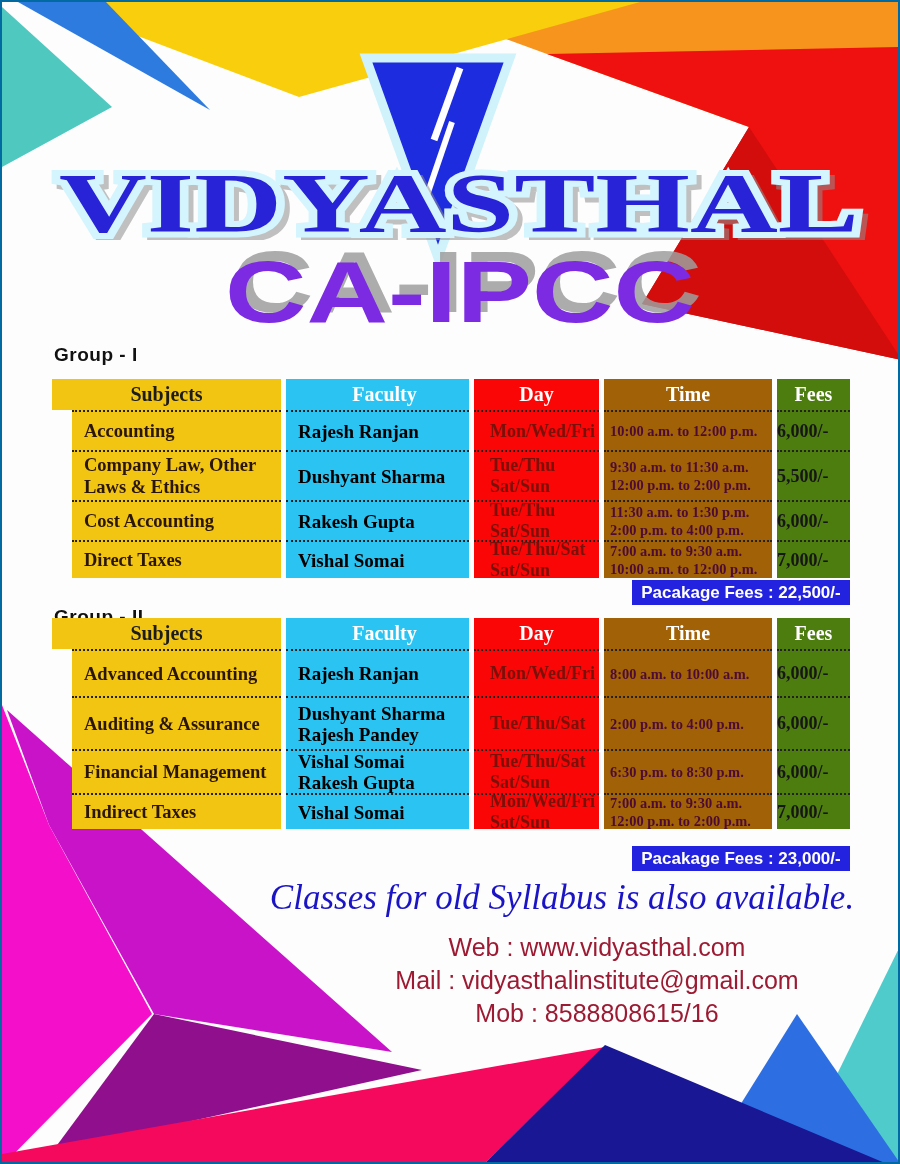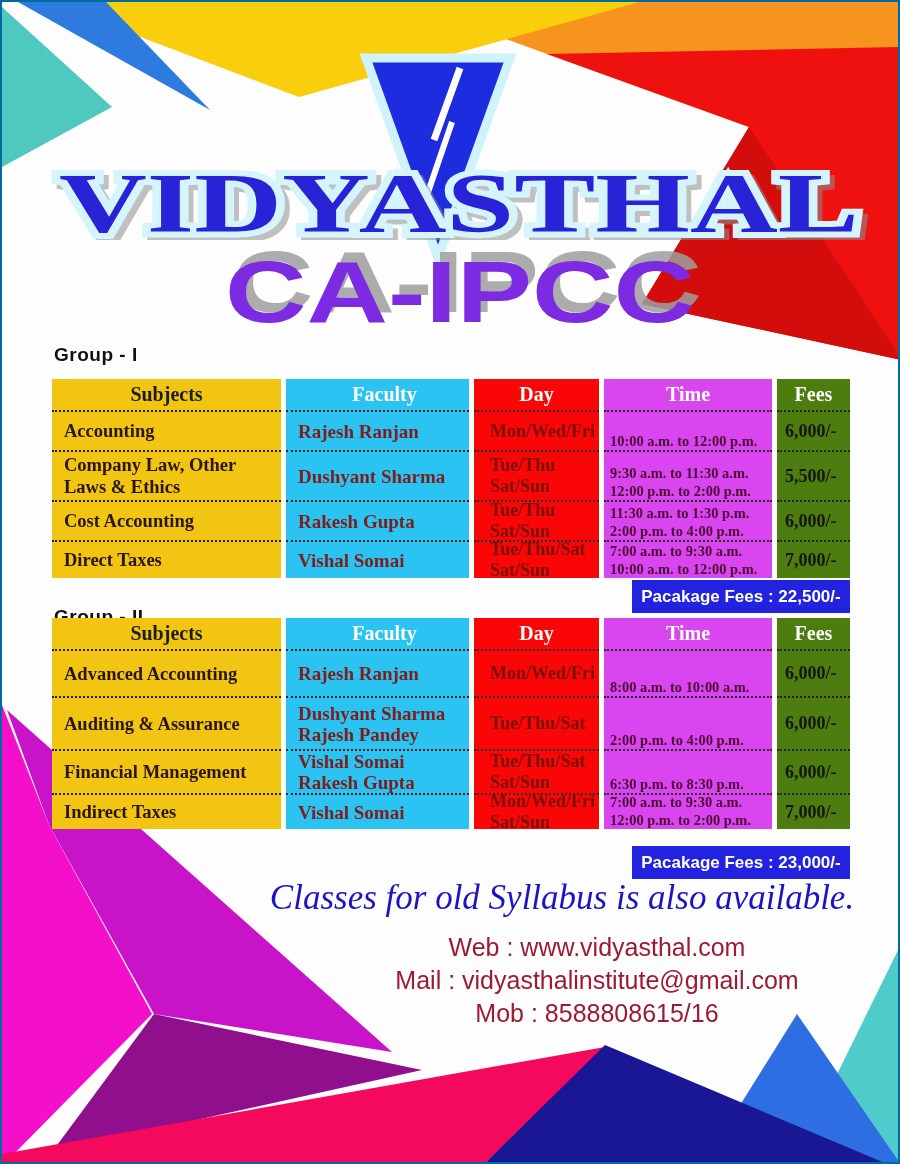--- a/index.html
+++ b/index.html
@@ -23,34 +23,34 @@
     position:absolute;left:50px;width:896px;z-index:6;
     display:grid;grid-template-columns:229px 183px 125px 168px 73px;
     column-gap:5px;row-gap:0;
   }
   .cell{display:flex;flex-direction:column;justify-content:center;align-items:flex-start;overflow:hidden;}
   .cell.hdr{align-items:center;font-weight:bold;font-size:20px;}
   .cell.sep{border-top:2px dotted #222;}
   .c0{background:#F3C513;}
   .c1{background:#2BC4F2;padding-left:14px;}
   .c2{background:#FA0606;}
-  .c3{background:#d946ef;}
+  .c3{background:#a16207;}
   .c4{background:#4d7c0f;}
   .c0.hdr{color:#1c1c1c;}
   .c1.hdr,.c2.hdr,.c3.hdr,.c4.hdr{color:#ffffff;}
-  .c0:not(.hdr){color:#2A1607;font-weight:bold;font-size:18.5px;line-height:22px;padding-left:12px;padding-right:8px;}
-  .c1:not(.hdr){color:#7f1d1d;font-weight:bold;font-size:19px;line-height:21px;padding-left:12px;}
+  .c0:not(.hdr){color:#2A1607;font-weight:bold;font-size:18.5px;line-height:22px;padding-left:12px;padding-right:8px;margin-left:20px;}
+  .c1:not(.hdr){color:#000000;font-weight:bold;font-size:19px;line-height:21px;padding-left:12px;}
   .c2:not(.hdr){color:#7A100A;font-weight:bold;font-size:18px;line-height:21px;padding-left:16px;}
-  .c3:not(.hdr){color:#4D0A34;font-weight:bold;font-size:15.5px;line-height:18px;padding-left:6px;justify-content:flex-end;}
+  .c3:not(.hdr){color:#4D0A34;font-weight:bold;font-size:15.5px;line-height:18px;padding-left:6px;}
   .c3:not(.hdr) .line{transform:scaleX(.93);transform-origin:0 50%;white-space:nowrap;}
-  .c4:not(.hdr){color:#161616;font-weight:bold;font-size:18px;padding-left:8px;}
+  .c4:not(.hdr){color:#161616;font-weight:bold;font-size:18px;padding-left:0;}
   .line{display:block;}
 
   .pkg-band{
-    position:absolute;left:630px;width:218px;height:33px;z-index:6;
+    position:absolute;left:630px;width:218px;height:25px;z-index:6;
     background:#2222DF;color:#fff;display:flex;align-items:center;justify-content:center;
     font-family:"Liberation Sans", sans-serif;font-weight:bold;font-size:17px;
   }
   #note-line{
     position:absolute;left:220px;top:876px;width:680px;z-index:6;text-align:center;
     font-family:"Liberation Serif", serif;font-style:italic;font-size:35px;color:#1B14C5;
   }
   #contact-block{
     position:absolute;left:240px;top:929px;width:710px;z-index:6;text-align:center;
     font-family:"Liberation Sans", sans-serif;font-size:25px;color:#9C1B33;line-height:33px;

